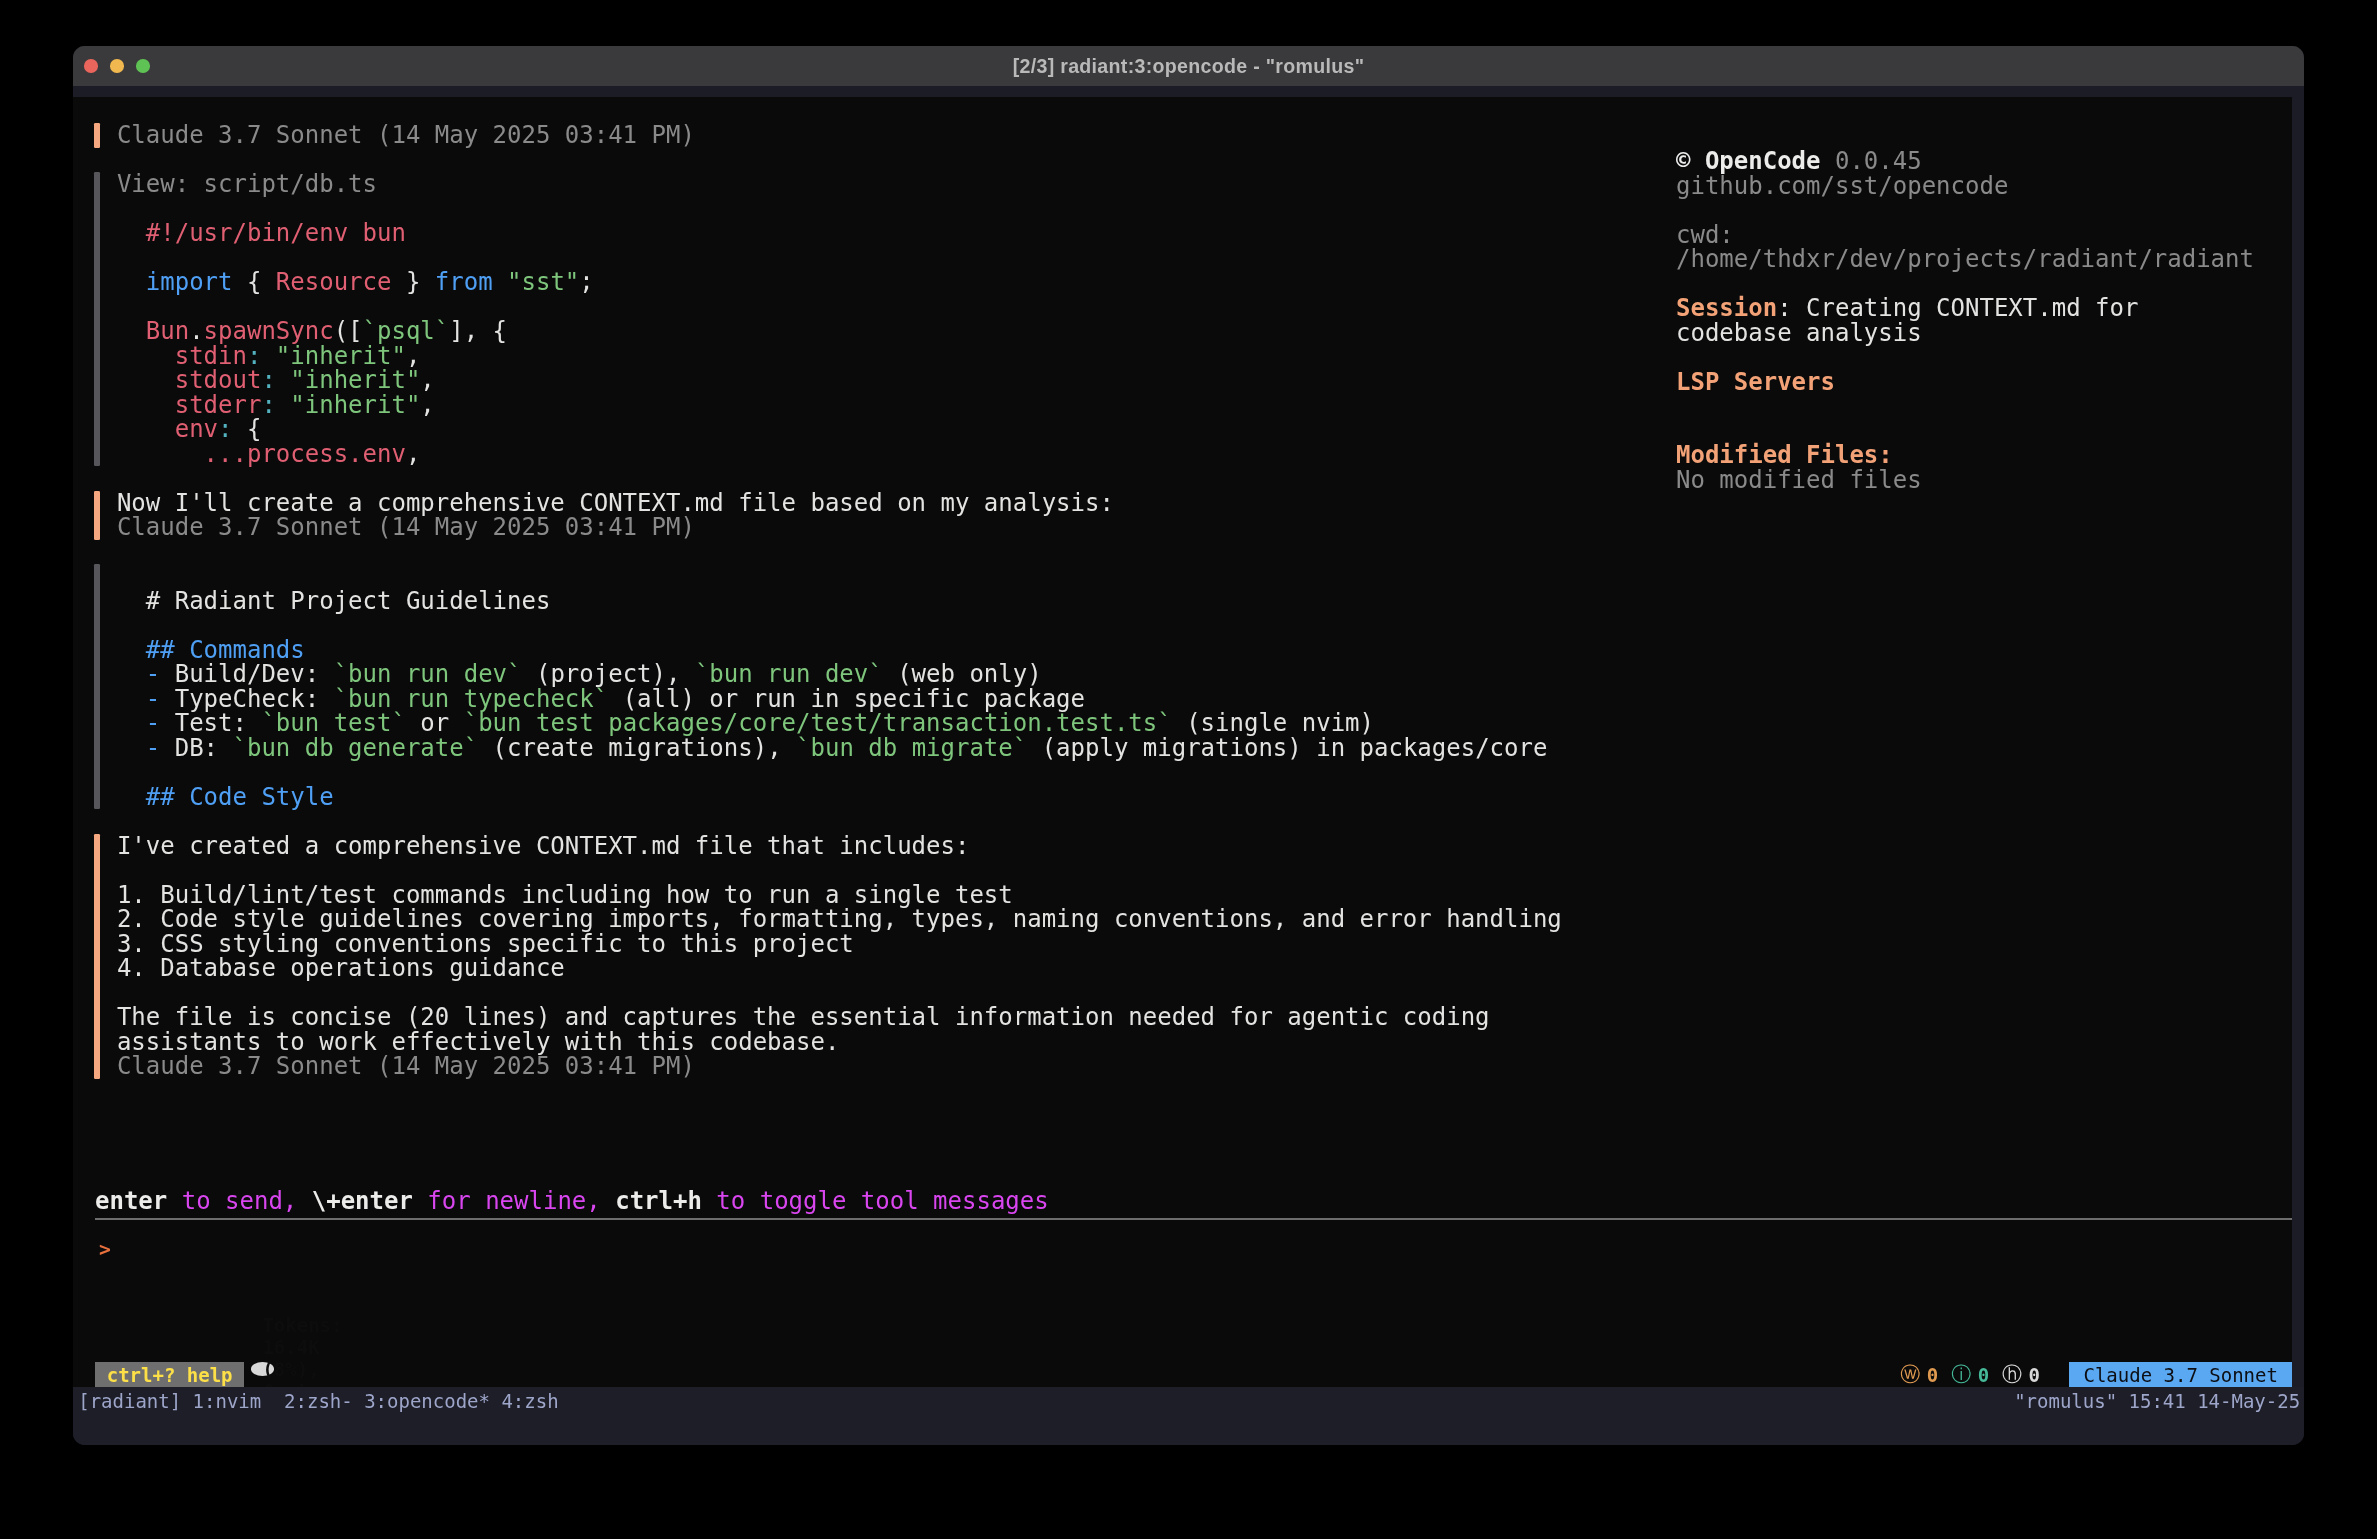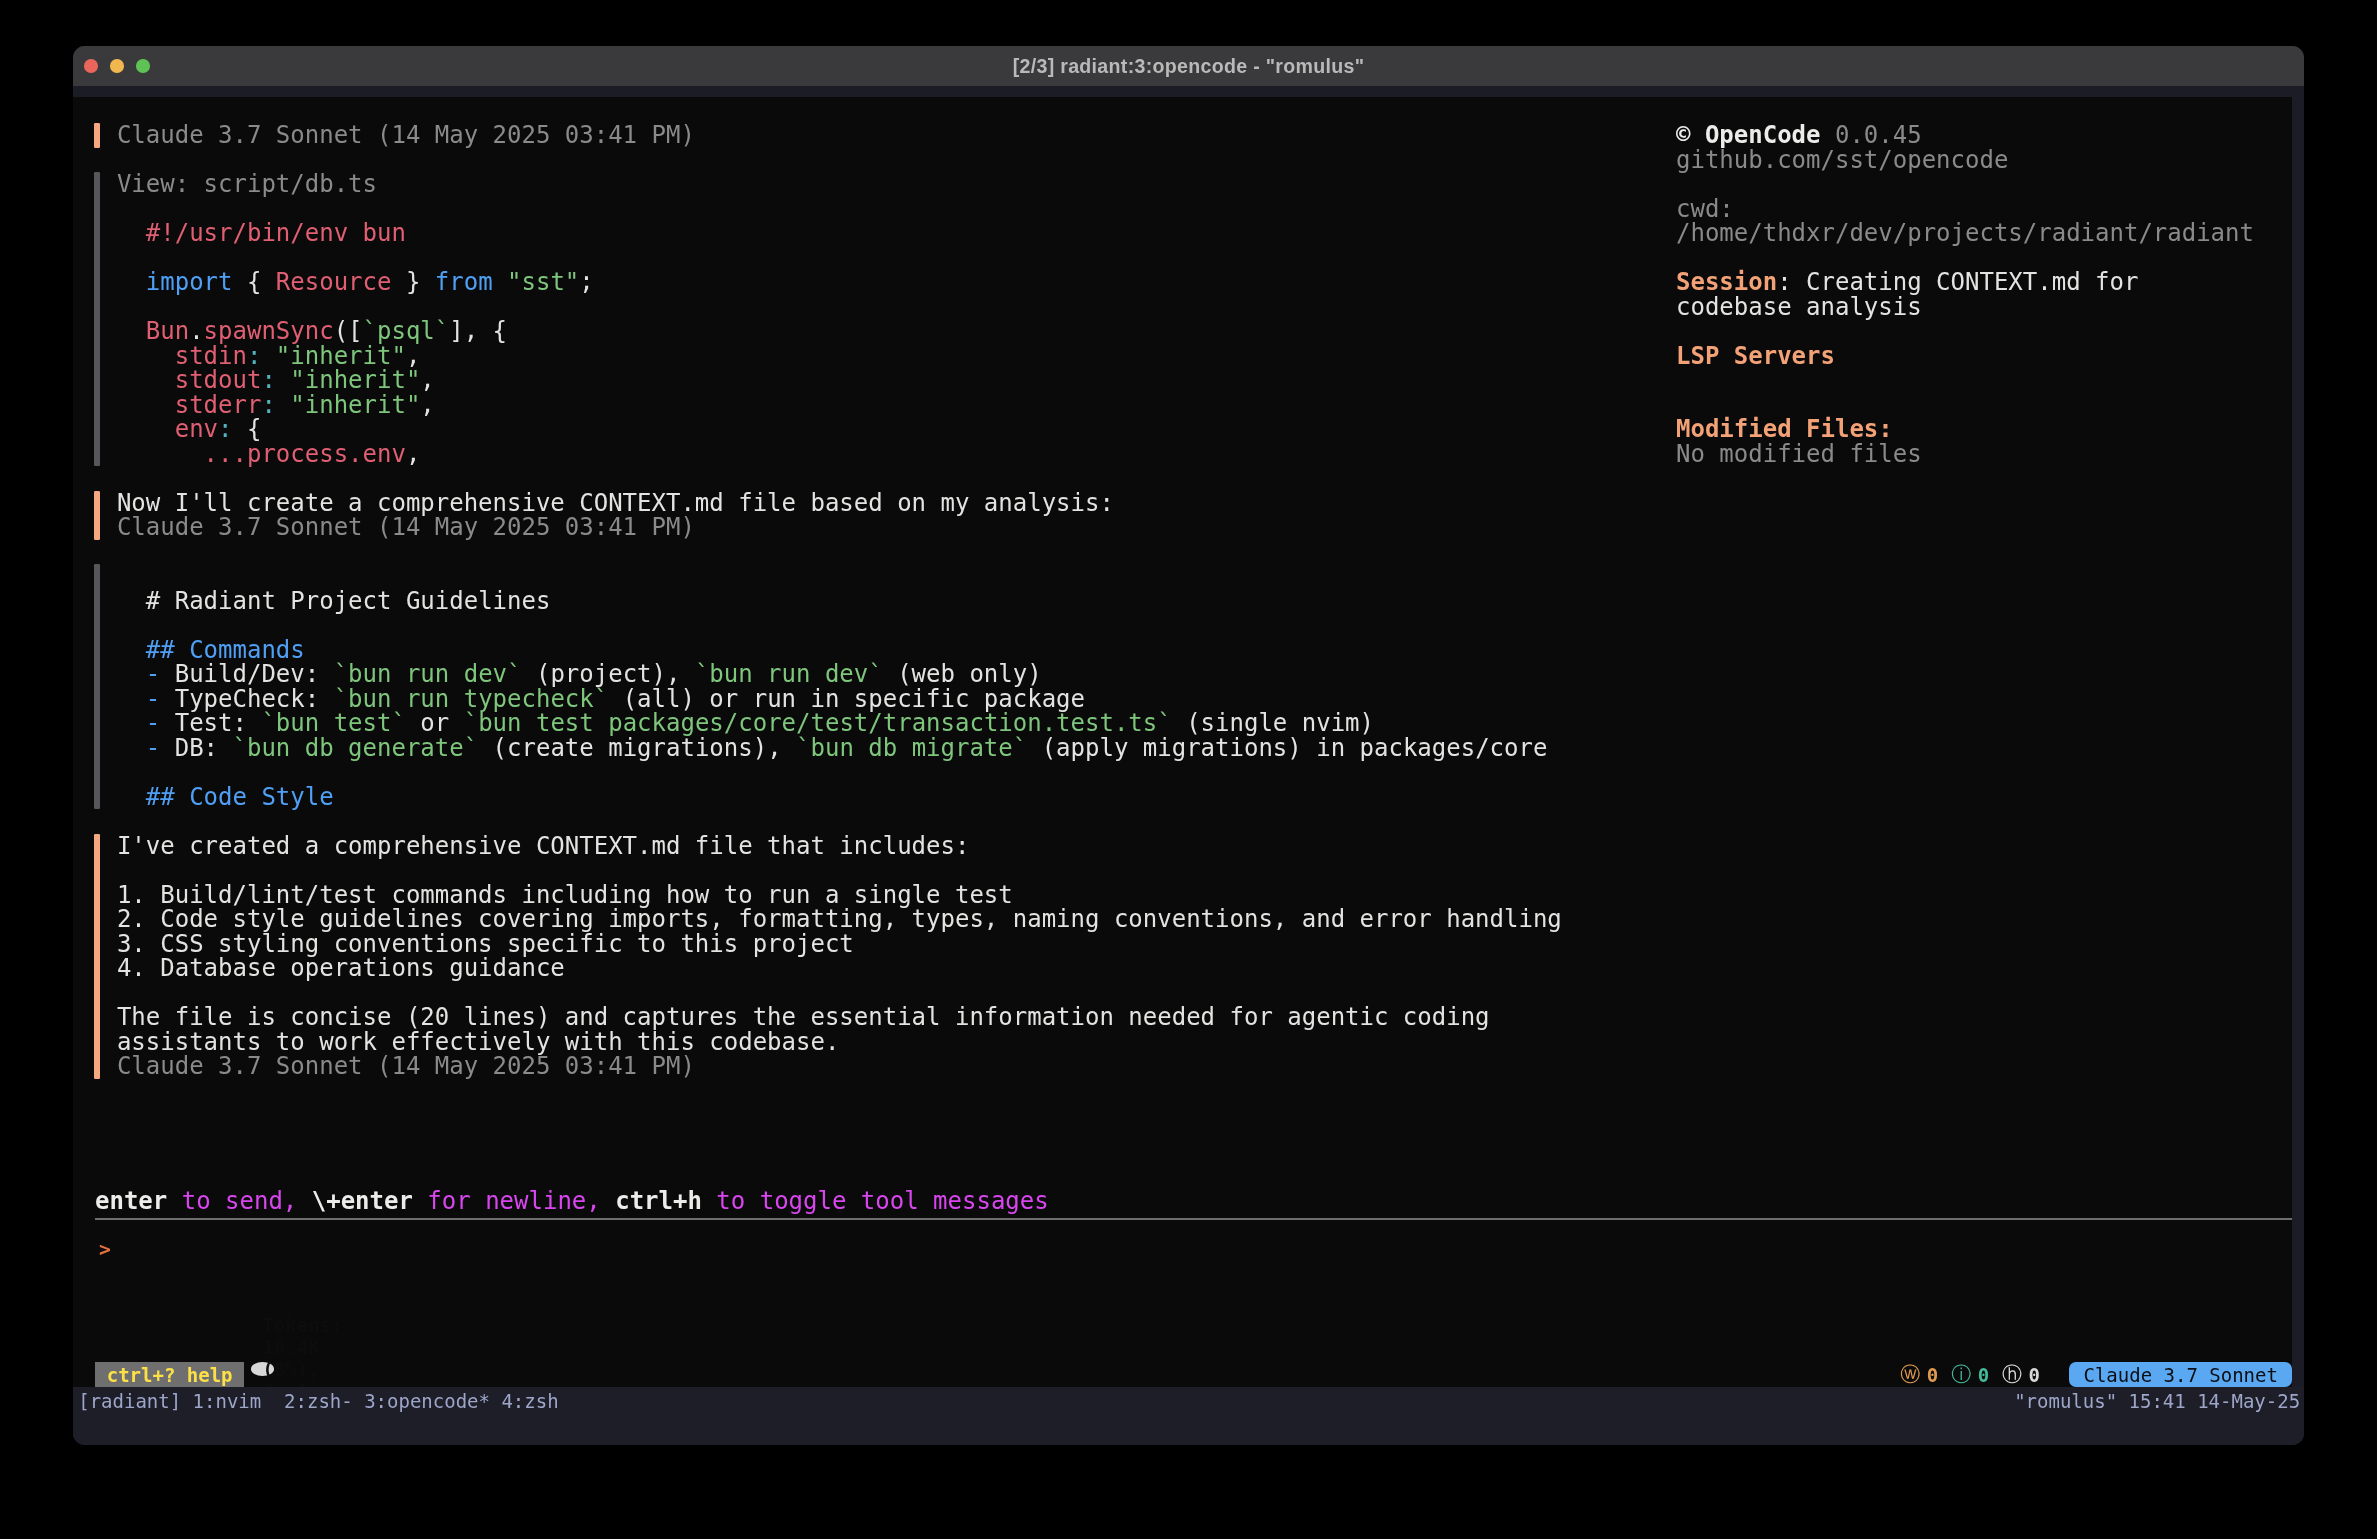--- a/index.html
+++ b/index.html
@@ -31,21 +31,21 @@
   }
   .main{height:1066px;flex:0 0 1066px;display:flex;padding-left:21px;overflow:hidden;}
   .chat{width:1497px;flex:0 0 1497px;}
   .block{display:flex;margin-bottom:24.5px;}
   .bar{width:5.9px;flex:0 0 5.9px;border-radius:1.3px;margin-right:17px;}
   .bar.orange{background:#f5a77f;}
   .bar.gray{background:#56565b;}
   .lines{width:1475px;}
   .tl{font-size:24px;line-height:24.5px;min-height:24.5px;white-space:pre-wrap;color:#e3e3e1;}
 
-  .sidebar{width:535px;margin-left:85px;}
+  .sidebar{width:535px;margin-left:85px;margin-top:26px;}
 
   
   .w{color:#e3e3e1;}
   .wb{color:#ececea;font-weight:bold;}
   .g{color:#8a8a8a;}
   .r{color:#e05f72;}
   .b{color:#4fa0f5;}
   .gr{color:#7fc67d;}
   .c{color:#54b3c0;}
   .ob{color:#f2a276;font-weight:bold;}
@@ -65,21 +65,21 @@
   .chip.dark{background:#6f6f6f;color:#fde047;}
   .chip.light{background:#d8d8d8;color:#0d0d0d;}
   .sbright{display:flex;align-items:stretch;gap:29px;}
   .diags{display:flex;align-items:center;gap:13px;}
   .diag{display:flex;align-items:center;gap:6.5px;}
   .diag .ic{font-family:"DejaVu Sans","Liberation Sans",sans-serif;font-size:20px;}
   .diag .ct{font-weight:bold;}
   .diag.warn{color:#e09a50;}
   .diag.info{color:#45b998;}
   .diag.hint{color:#d8d8d8;}
-  .badge{background:#5aa8f2;color:#0c0e13;padding:0 14.4px;display:flex;align-items:center;border-radius:7px;}
+  .badge{background:#5aa8f2;color:#0c0e13;padding:0 14.4px;display:flex;align-items:center;}
 
   .tmuxbar{
     flex:0 0 58px;height:58px;background:#1d1e28;color:#9da5c9;
     display:flex;justify-content:space-between;align-items:flex-start;
     padding:1.3px 3.9px 0 5.2px;font-size:19px;line-height:26px;white-space:pre;gap:12px;
   }
 </style>
 </head>
 <body>
 

